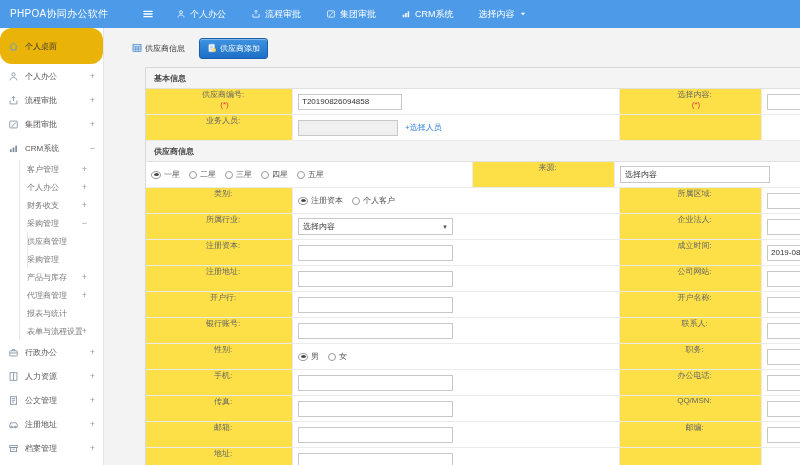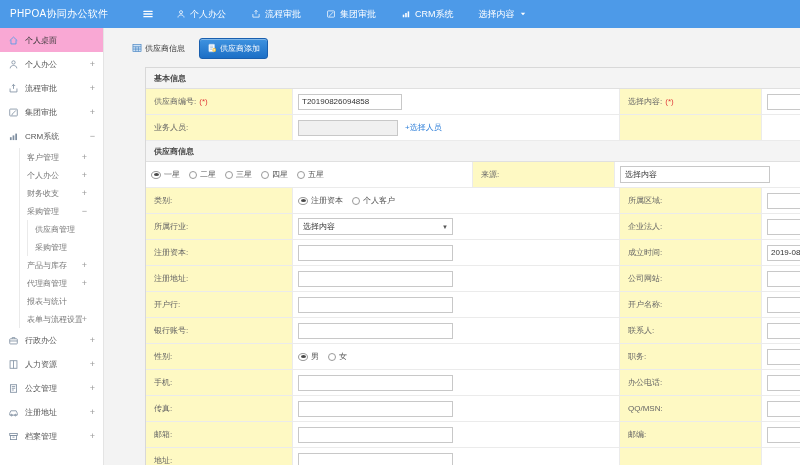--- a/index.html
+++ b/index.html
@@ -18,41 +18,41 @@
   .nav-item .caret svg { width:8px; height:8px; }
 
   
   .sidebar { position:absolute; top:28px; left:0; width:104px; height:437px; background:#fff; border-right:1px solid #e4e4e4; overflow:hidden; }
   .side-item { display:flex; align-items:center; font-size:8px; color:#555; cursor:pointer; position:relative; }
   .side-item .icon { width:11px; height:11px; margin-right:6px; color:#7e8ea0; display:flex; flex:none; }
   .side-item .icon svg { width:11px; height:11px; }
   .side-item .label { flex:1; white-space:nowrap; overflow:hidden; }
   .side-item .exp { color:#999; font-size:9px; flex:none; }
   .side-item.level0 { height:24px; padding:0 8px; }
-  .side-item.level0.active { background:#f9a8d4; height:24px; color:#333; }
+  .side-item.level0.active { background:#eab308; height:36px; color:#333;border-radius:12px; }
   .side-item.level0.active .icon { color:#4d9ae8; }
   .side-item.level1 { height:18px; padding-left:27px; padding-right:16px; color:#777; }
-  .side-item.level2 { height:18px; padding-left:35px; padding-right:16px; color:#777;font-family:Liberation Mono, monospace; }
+  .side-item.level2 { height:18px; padding-left:27px; padding-right:16px; color:#777;font-family:Liberation Mono, monospace; }
   .side-item.level1::before, .side-item.level2::before { content:""; position:absolute; left:19px; top:0; bottom:0; width:1px; background:#eaeaea; }
   .side-item.level2::after { content:""; position:absolute; left:27px; top:0; bottom:0; width:1px; background:#eaeaea; }
 
   
   .content { position:absolute; top:28px; left:104px; width:696px; height:437px; background:#f3f3f3; overflow:hidden; }
   .tabbar { display:flex; align-items:center; padding:8px 0 0 20px; gap:6px; height:32px; }
   .tab { display:flex; align-items:center; gap:3px; font-size:8px; color:#333; padding:4px 7px; cursor:pointer; border:1px solid transparent; }
   .tab .ticon { display:flex; }
   .tab .ticon svg { width:10px; height:10px; }
   .tab.active { background:linear-gradient(#3f93e0,#1c6fc6); color:#fff; border:1px solid #1a5fae; border-radius:3px; box-shadow:inset 0 1px 0 rgba(255,255,255,.35); }
 
   
   .panel { margin:7px 0 0 41px; width:860px; background:#fff; border:1px solid #d8d8d8; }
   .sec-header { height:21px; line-height:21px; background:#f4f4f4; border-bottom:1px solid #e0e0e0; font-size:8px; font-weight:bold; color:#444; padding-left:8px; }
   .frow { display:flex; height:26px; border-bottom:1px solid #ebebeb; align-items:stretch; }
   .cell { display:flex; align-items:center; font-size:8px; }
-  .cell.lab { background:#fef9c3; color:#666; padding-left:8px; border-right:1px solid #ebebeb; }
+  .cell.lab { background:#fde047; color:#666; padding-left:8px; border-right:1px solid #ebebeb;flex-direction:column; }
   .cell.lab.l { width:147px; }
   .cell.fld.l { width:327px; padding-left:5px; border-right:1px solid #ebebeb; }
   .cell.lab.r { width:142px; }
   .cell.fld.r { flex:1; padding-left:5px; }
   .req { color:#e03c3c; margin-left:3px; }
   input.txt { height:16px; border:1px solid #c8c8c8; font-size:8px; padding:0 3px; font-family:inherit; background:#fff; color:#333; }
   input.txt.muted { background:#f0f0f0; }
   .sel { height:17px; border:1px solid #c8c8c8; display:flex; align-items:center; justify-content:space-between; padding:0 4px; background:#fff; color:#333; cursor:pointer; }
   .sel .arr { font-size:6px; color:#555; }
   .radio-group { display:flex; gap:9px;text-align:right; }

